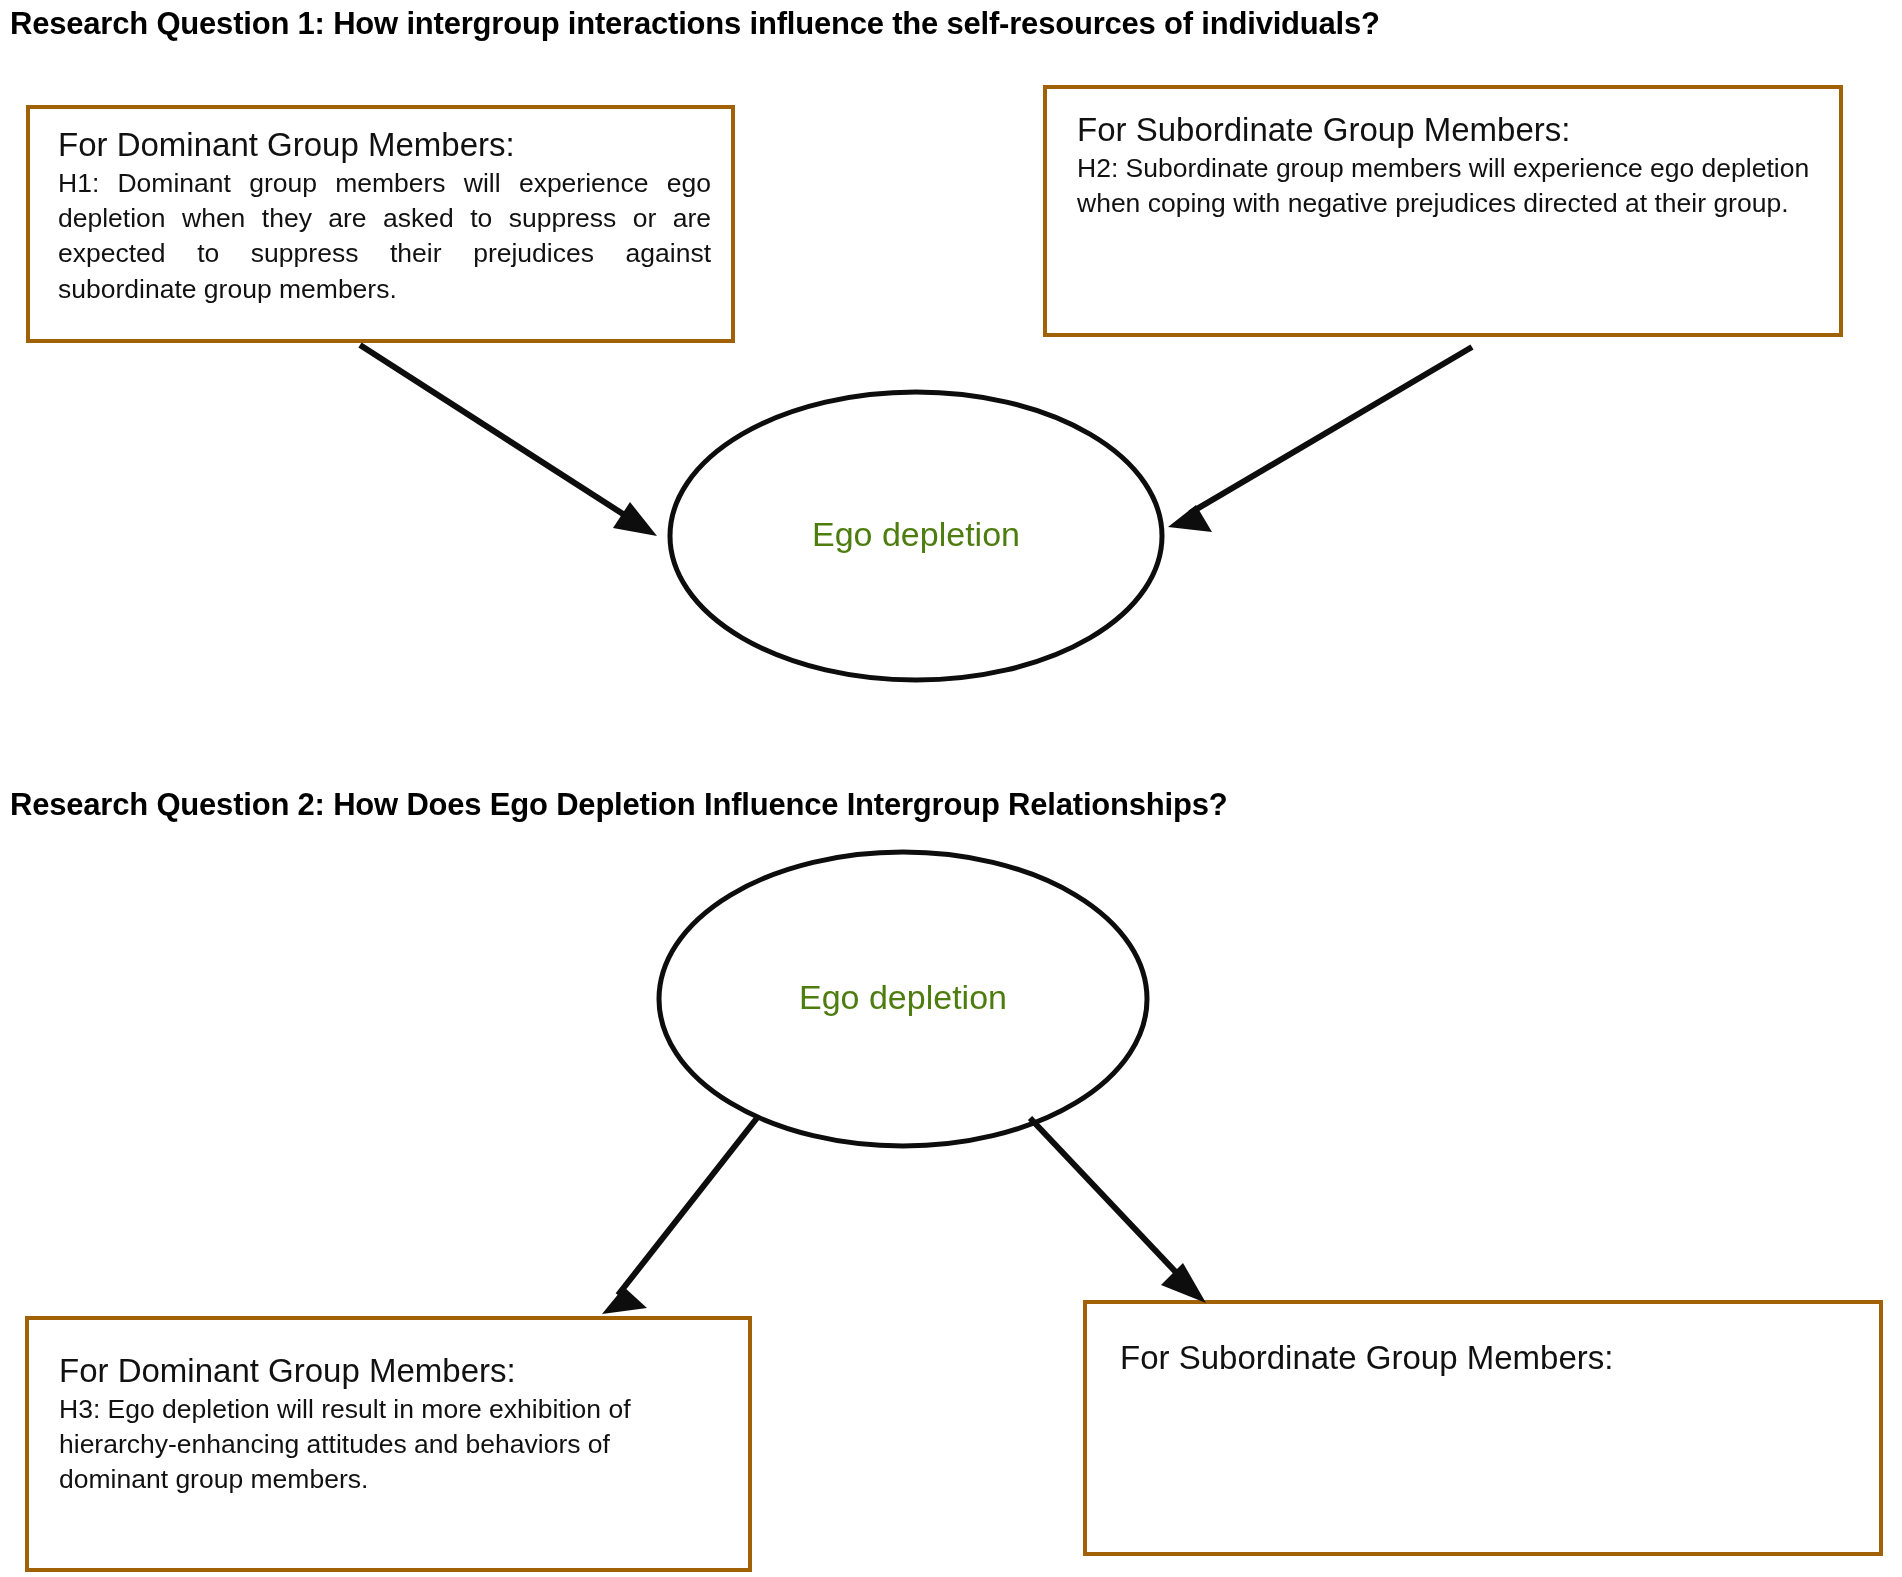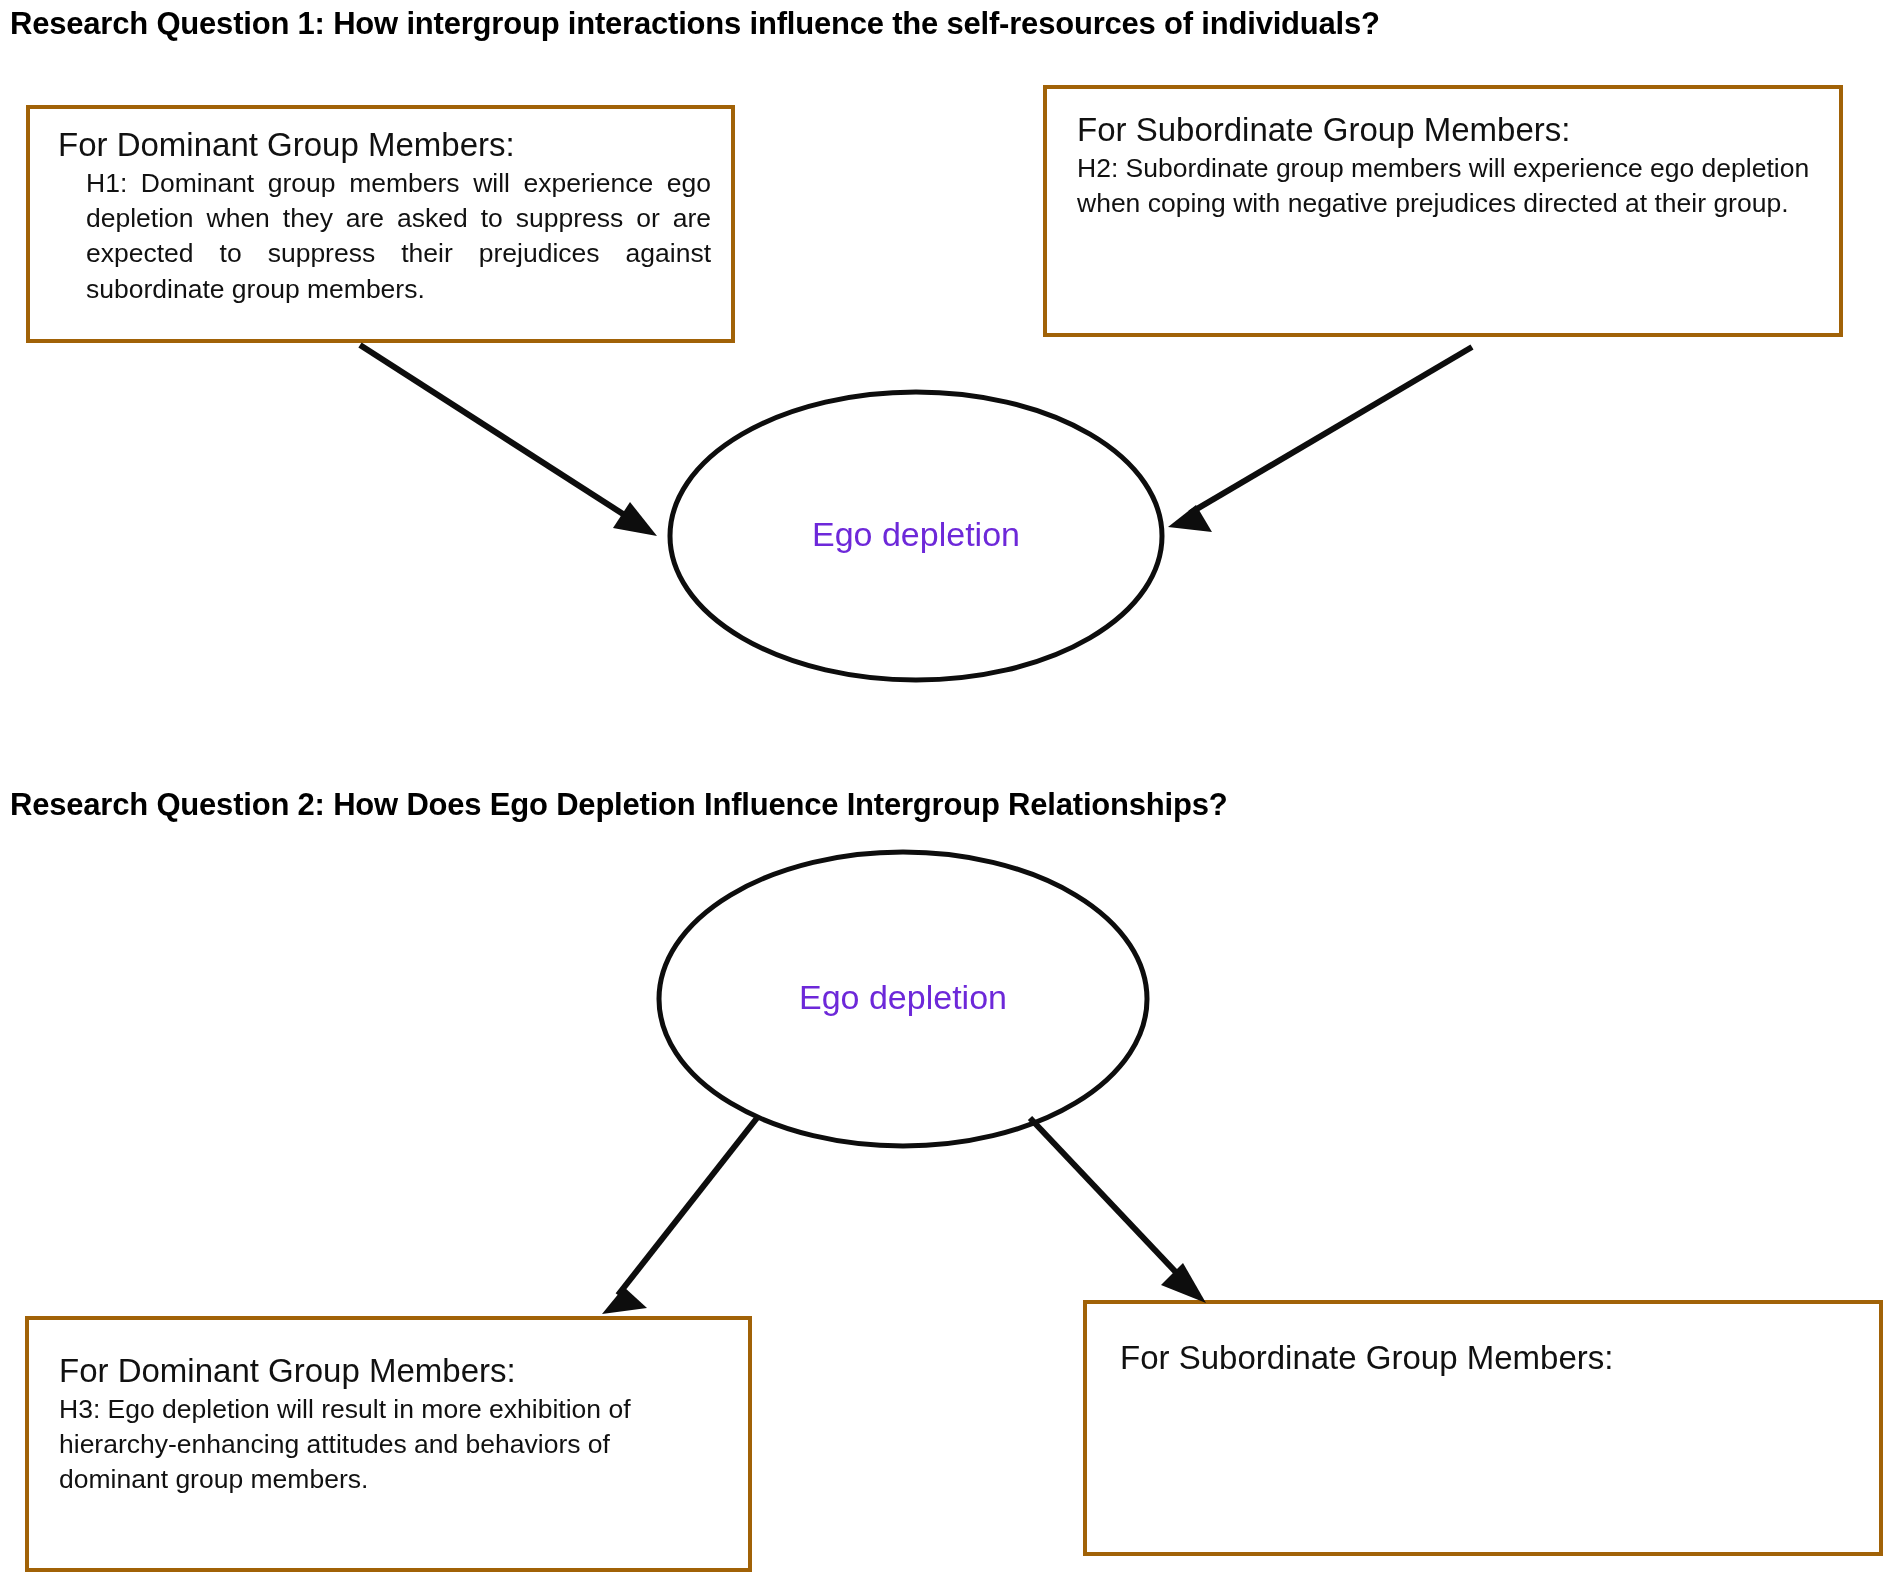--- a/index.html
+++ b/index.html
@@ -57,21 +57,21 @@
     white-space: nowrap;
   }
   .box-body {
     font-family: "Liberation Sans", sans-serif;
     font-size: 26.5px;
     font-weight: normal;
     line-height: 1.33;
     color: #111111;
     margin: 0;
   }
-  .box-body.justified { text-align: justify; margin-left: 28px; }
+  .box-body.justified { text-align: justify; }
 
   
   #box-h1 { left: 26px;   top: 105px;  width: 709px;  height: 238px; }
   #box-h1 .box-inner { top: 18px; left: 28px; right: 20px; }
   #box-h2 { left: 1043px; top: 85px;   width: 800px;  height: 252px; }
   #box-h2 .box-inner { top: 23px; left: 30px; right: 22px; }
   #box-h3 { left: 25px;   top: 1316px; width: 727px;  height: 256px; }
   #box-h3 .box-inner { top: 33px; left: 30px; right: 22px; }
   #box-h4 { left: 1083px; top: 1300px; width: 800px;  height: 256px; }
   #box-h4 .box-inner { top: 36px; left: 33px; right: 22px; }
@@ -81,21 +81,21 @@
     position: absolute;
   }
   .ellipse-node svg { display: block; }
   .ellipse-label {
     position: absolute;
     left: 0;
     width: 100%;
     text-align: center;
     font-family: "Liberation Sans", sans-serif;
     font-size: 34px;
-    color: #6d28d9;
+    color: #4d7c0f;
     white-space: nowrap;
   }
   #ellipse-rq1 { left: 666px; top: 388px; width: 500px; height: 296px; }
   #ellipse-rq1 .ellipse-label { top: 127px; }
   #ellipse-rq2 { left: 655px; top: 848px; width: 496px; height: 302px; }
   #ellipse-rq2 .ellipse-label { top: 130px; }
 
   
   #arrow-layer {
     position: absolute;

